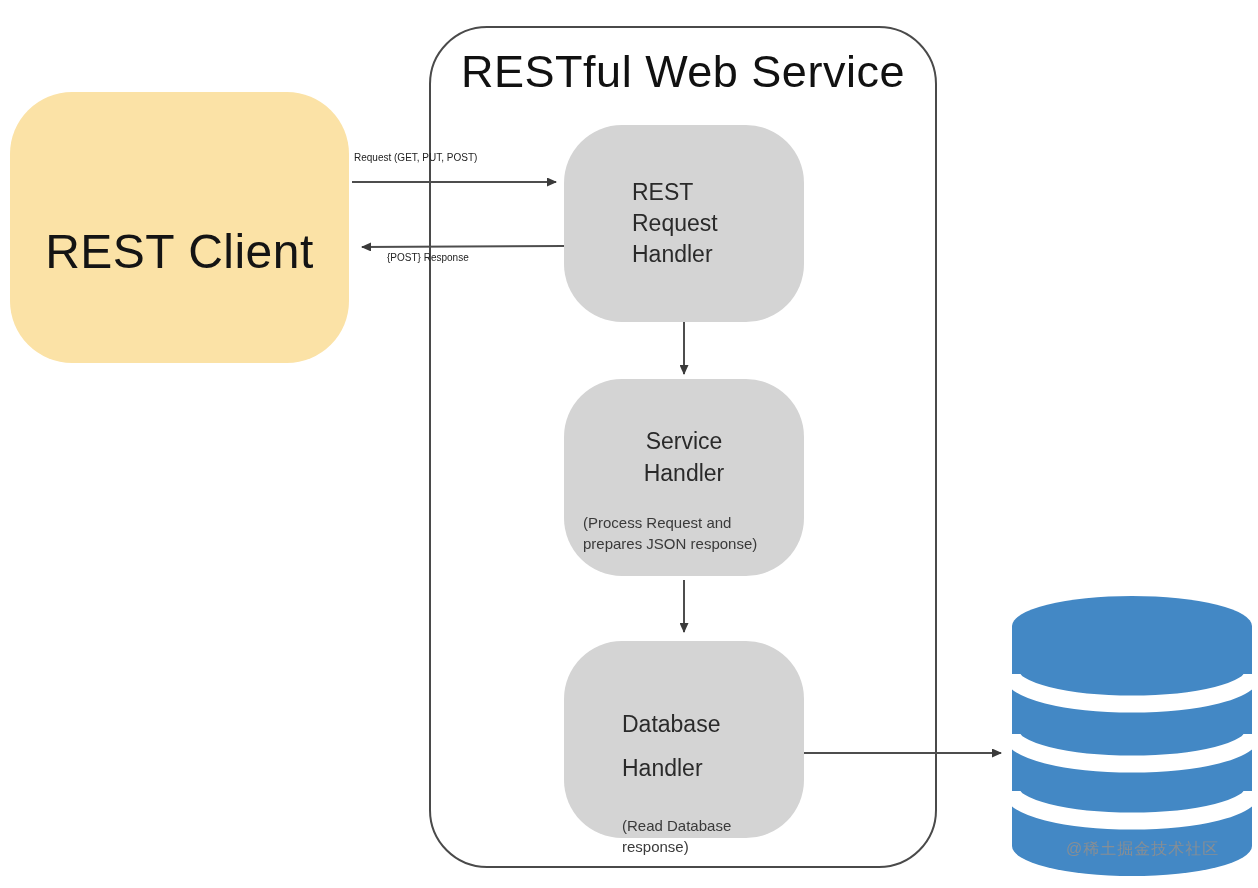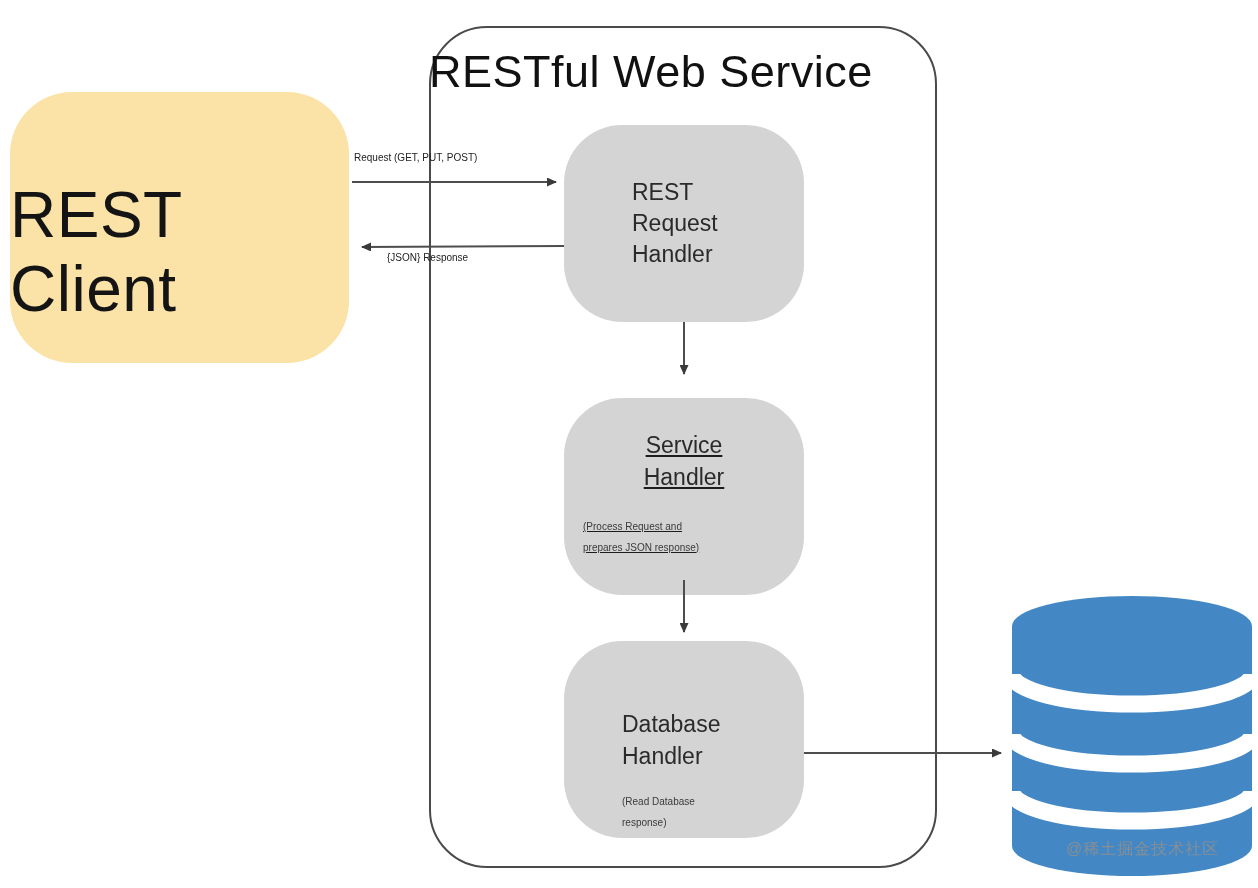--- a/index.html
+++ b/index.html
@@ -6,46 +6,46 @@
   .canvas{
     position:relative;width:1258px;height:888px;background:#ffffff;
     font-family:"Liberation Sans", sans-serif;color:#1c1c1c;overflow:hidden;
   }
   
   .client-box{
     position:absolute;left:10px;top:92px;width:339px;height:271px;
     background:#FBE2A6;border-radius:62px;
     display:flex;align-items:center;justify-content:center;
   }
-  .client-box span{font-size:64px;letter-spacing:0.5px;color:#141414;margin-top:48px;}
+  .client-box span{font-size:48px;letter-spacing:0.5px;color:#141414;margin-top:48px;}
   
   .service-container{
     position:absolute;left:429px;top:26px;width:508px;height:842px;
     border:2.5px solid #4a4a4a;border-radius:58px;box-sizing:border-box;
     background:transparent;
   }
   .container-title{
-    position:absolute;left:429px;top:46px;width:508px;text-align:left;
+    position:absolute;left:429px;top:46px;width:508px;text-align:center;
     font-size:45px;color:#111;letter-spacing:0.5px;
   }
   
   .gray-box{
     position:absolute;left:564px;width:240px;height:197px;
     background:#D4D4D4;border-radius:58px;box-sizing:border-box;
     display:flex;flex-direction:column;
   }
   .box1{top:125px;justify-content:center;padding-left:68px;}
   .box1 .main-line{font-size:23px;line-height:31px;color:#2a2a2a;}
-  .box2{top:398px;padding-top:31px;text-decoration:underline;}
+  .box2{top:379px;padding-top:46px;}
   .box2 .main-line{font-size:23px;line-height:32px;color:#2a2a2a;text-align:center;}
   .box2 .note{margin-top:24px;padding-left:19px;}
-  .box3{top:641px;padding-top:67px;padding-left:58px;}
+  .box3{top:641px;padding-top:67px;padding-left:58px;gap:12px;}
   .box3 .main-line{font-size:23px;line-height:32px;color:#2a2a2a;}
   .box3 .note{margin-top:20px;}
-  .note-line{font-size:10px;line-height:20.5px;color:#3a3a3a;}
+  .note-line{font-size:15px;line-height:20.5px;color:#3a3a3a;}
   
   .edge-label{position:absolute;font-size:10px;color:#222;white-space:nowrap;}
   .request-label{left:354px;top:152px;}
   .response-label{left:387px;top:252px;}
   
   .arrows{position:absolute;left:0;top:0;width:1258px;height:888px;pointer-events:none;}
   
   .db-icon{position:absolute;left:1010px;top:594px;width:244px;height:290px;}
   
   .watermark{
@@ -96,21 +96,21 @@
       </marker>
     </defs>
     <line x1="352" y1="182" x2="556" y2="182" stroke="#4d4d4d" stroke-width="2" marker-end="url(#ah)"></line>
     <line x1="564" y1="246" x2="362" y2="247" stroke="#4d4d4d" stroke-width="2" marker-end="url(#ah)"></line>
     <line x1="684" y1="322" x2="684" y2="374" stroke="#4d4d4d" stroke-width="2" marker-end="url(#ah)"></line>
     <line x1="684" y1="580" x2="684" y2="632" stroke="#4d4d4d" stroke-width="2" marker-end="url(#ah)"></line>
     <line x1="804" y1="753" x2="1001" y2="753" stroke="#4d4d4d" stroke-width="2" marker-end="url(#ah)"></line>
   </svg>
 
   <div class="edge-label request-label">Request (GET, PUT, POST)</div>
-  <div class="edge-label response-label">{JSON} Response</div>
+  <div class="edge-label response-label">{POST} Response</div>
 
   <svg class="db-icon" viewBox="0 0 244 290" xmlns="http://www.w3.org/2000/svg">
     <path d="M 2 32 A 120 30 0 0 1 242 32 L 242 252 A 120 30 0 0 1 2 252 Z" fill="#4388C5"></path>
     <path d="M 2 80 A 120 30 0 0 0 242 80" fill="none" stroke="#ffffff" stroke-width="17"></path>
     <path d="M 2 140 A 120 30 0 0 0 242 140" fill="none" stroke="#ffffff" stroke-width="17"></path>
     <path d="M 2 197 A 120 30 0 0 0 242 197" fill="none" stroke="#ffffff" stroke-width="17"></path>
   </svg>
 
   <div class="watermark">@稀土掘金技术社区</div>
 

